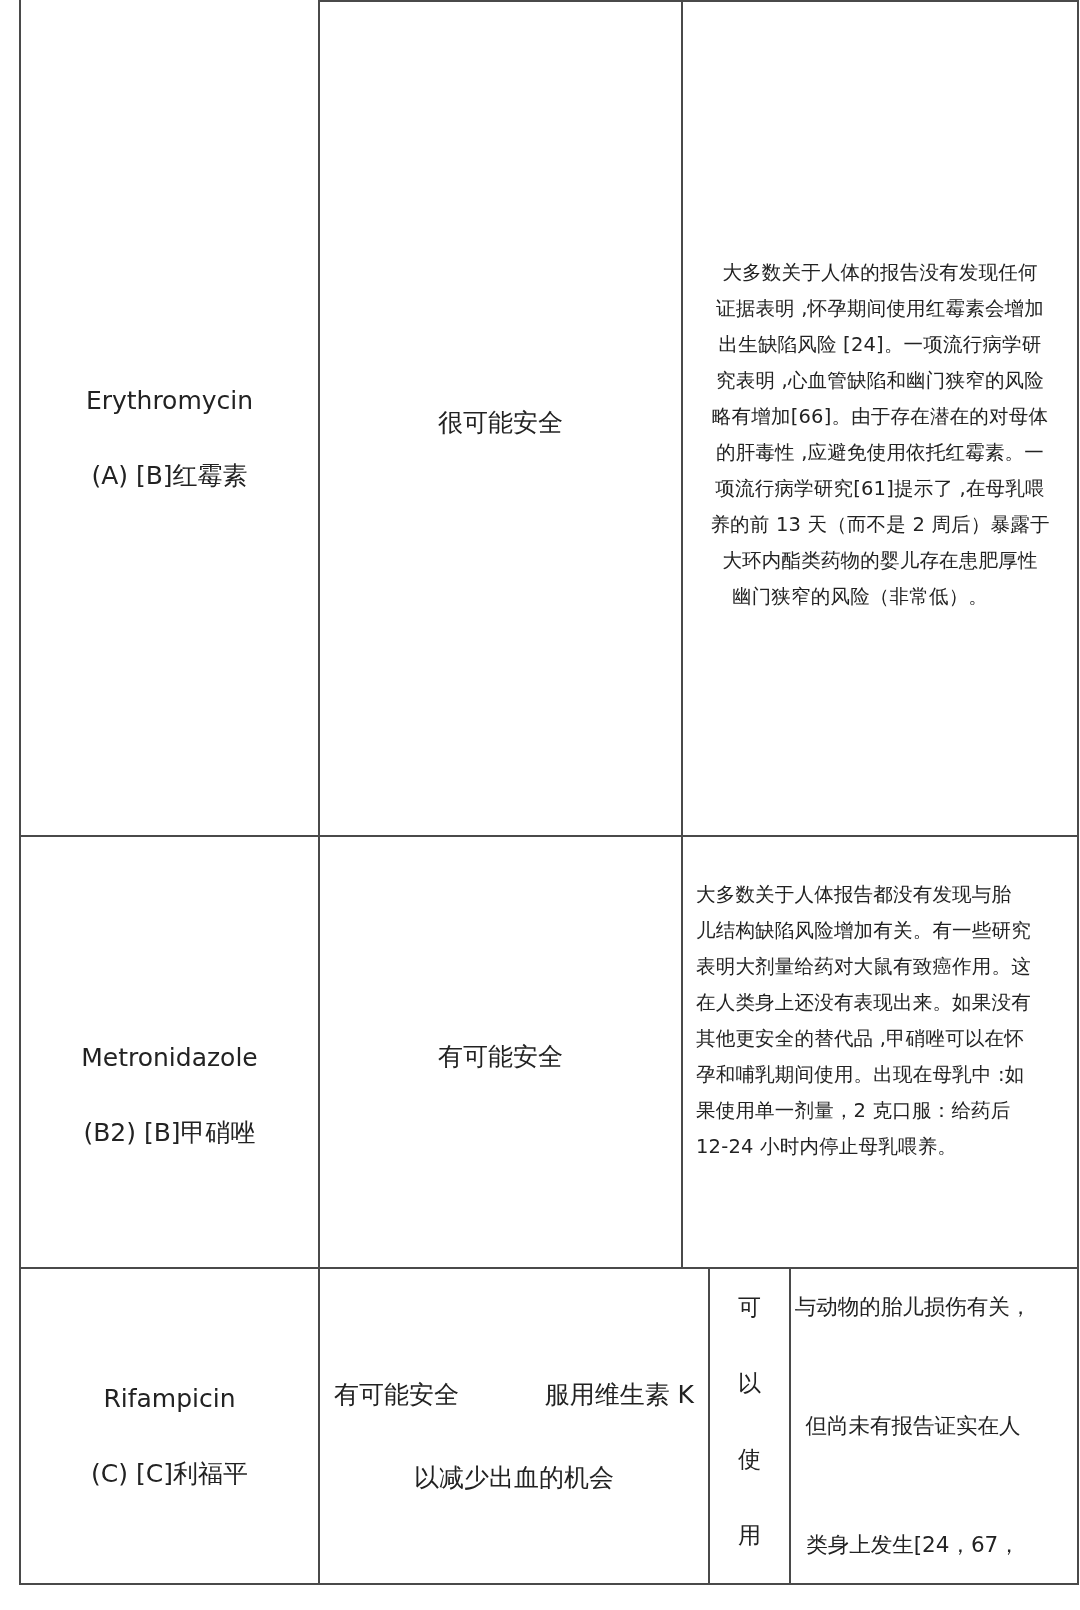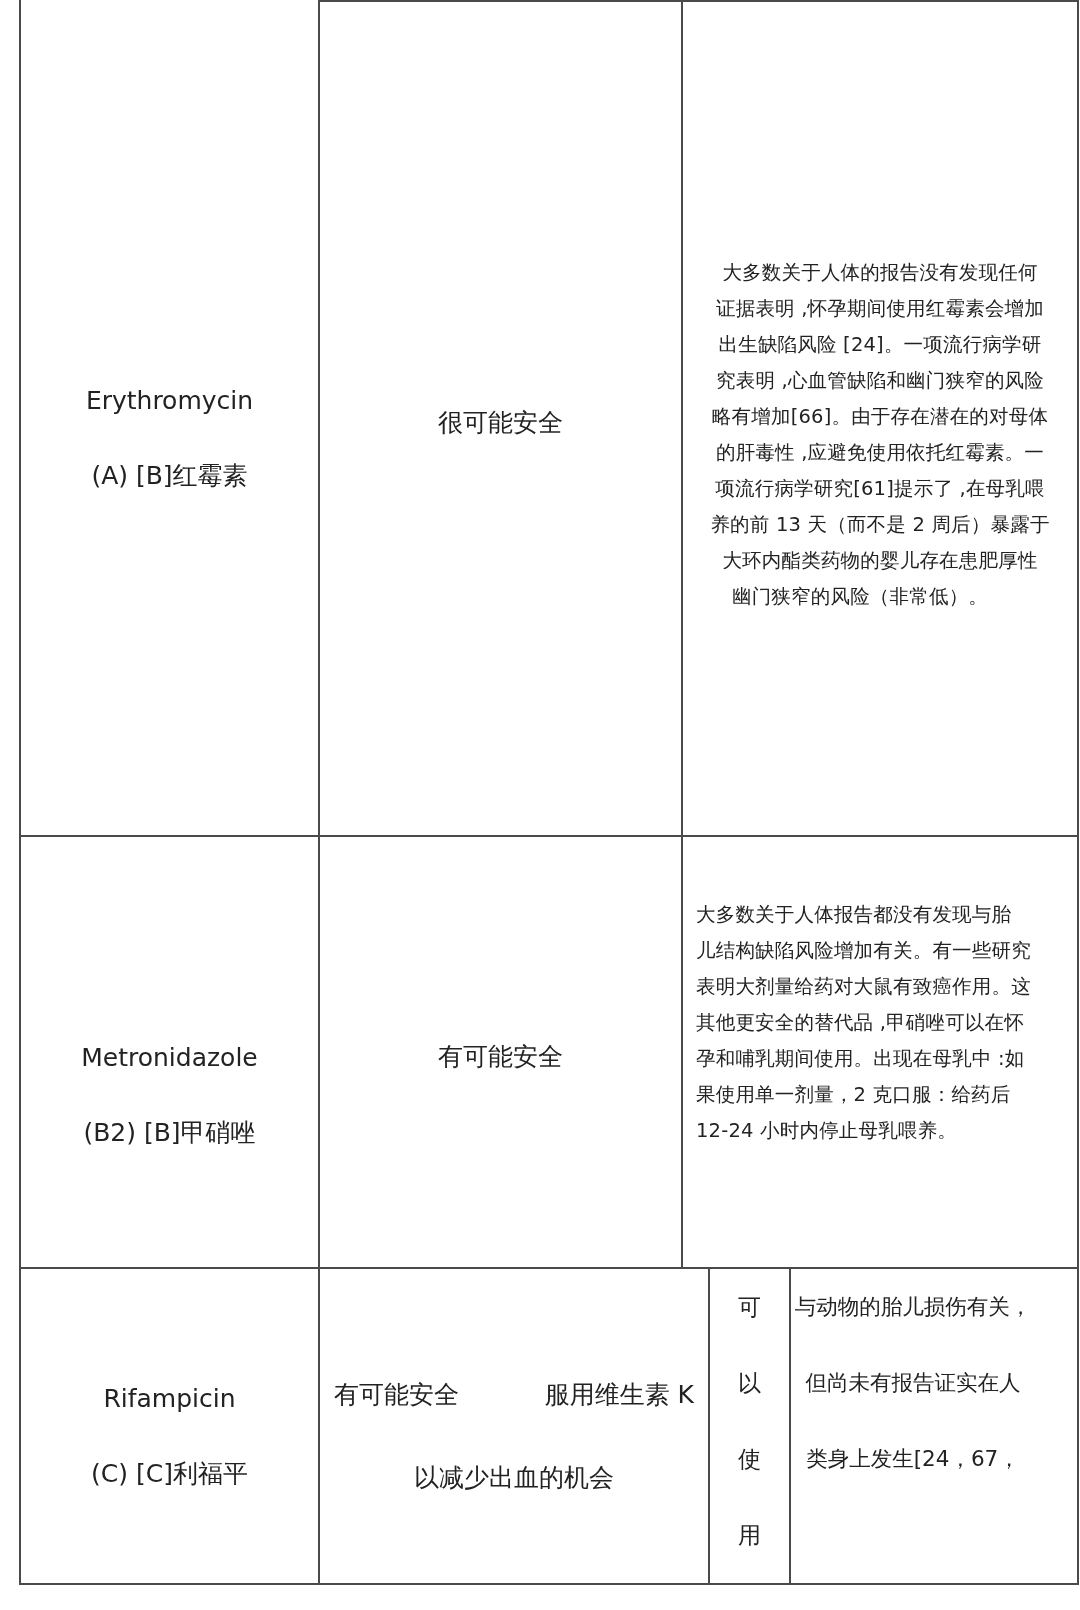--- a/index.html
+++ b/index.html
@@ -50,25 +50,26 @@
   </div>
 </div>
 
 <div class="cell" style="left:21px; top:876px; width:297px; height:430px; padding-top:8px; box-sizing:border-box;">
   <div class="drug-line" style="margin-bottom:50px;">Metronidazole</div>
   <div class="drug-line">(B2) [B]甲硝唑</div>
 </div>
 <div class="cell" style="left:320px; top:837px; width:361px; height:430px; padding-top:8px; box-sizing:border-box;">
   <div class="safety">有可能安全</div>
 </div>
-<div class="cell" style="left:683px; top:788px; width:394px; height:430px; box-sizing:border-box; justify-content:center; padding-top:40px;">
+<div class="cell" style="left:683px; top:837px; width:394px; height:430px; box-sizing:border-box; justify-content:flex-start; padding-top:40px;">
   <div class="desc">
     <div>大多数关于人体报告都没有发现与胎</div>
     <div>儿结构缺陷风险增加有关。有一些研究</div>
     <div>表明大剂量给药对大鼠有致癌作用。这</div>
+    <div>在人类身上还没有表现出来。如果没有</div>
     <div>其他更安全的替代品 ,甲硝唑可以在怀</div>
     <div>孕和哺乳期间使用。出现在母乳中 :如</div>
     <div>果使用单一剂量，2 克口服：给药后</div>
     <div>12-24 小时内停止母乳喂养。</div>
   </div>
 </div>
 
 <div class="cell" style="left:21px; top:1269px; width:297px; height:314px; padding-top:20px; box-sizing:border-box;">
   <div class="drug-line" style="margin-bottom:50px;">Rifampicin</div>
   <div class="drug-line">(C) [C]利福平</div>
@@ -79,17 +80,17 @@
     <span class="safety">服用维生素 K</span>
   </div>
   <div class="safety">以减少出血的机会</div>
 </div>
 <div class="cell" style="left:710px; top:1269px; width:79px; height:314px; justify-content:flex-start; padding-top:0px; box-sizing:border-box;">
   <div class="vchar">可</div>
   <div class="vchar">以</div>
   <div class="vchar">使</div>
   <div class="vchar">用</div>
 </div>
-<div class="cell" style="left:791px; top:1269px; width:240px; height:314px; justify-content:flex-start; box-sizing:border-box; padding-left:4px;">
+<div class="cell" style="left:791px; top:1269px; width:240px; height:314px; justify-content:space-between; box-sizing:border-box; padding-left:4px;">
   <div class="narrow-desc">与动物的胎儿损伤有关，</div>
   <div class="narrow-desc">但尚未有报告证实在人</div>
   <div class="narrow-desc">类身上发生[24，67，</div>
 </div>
 
 </body></html>

